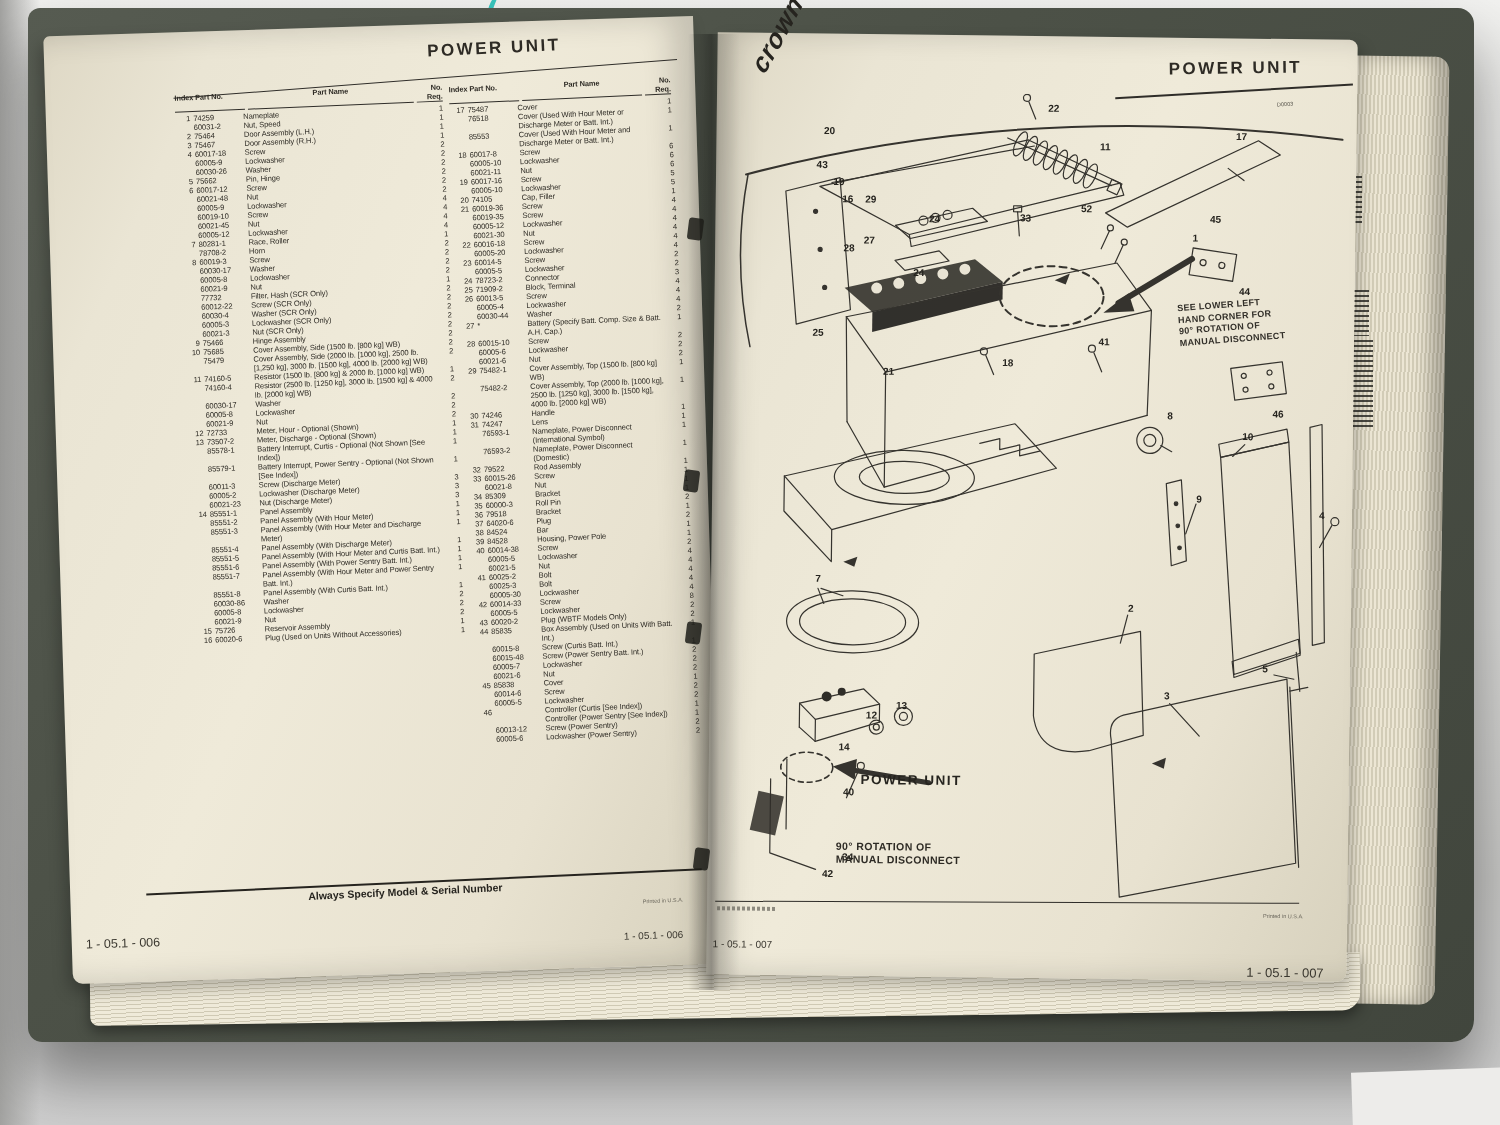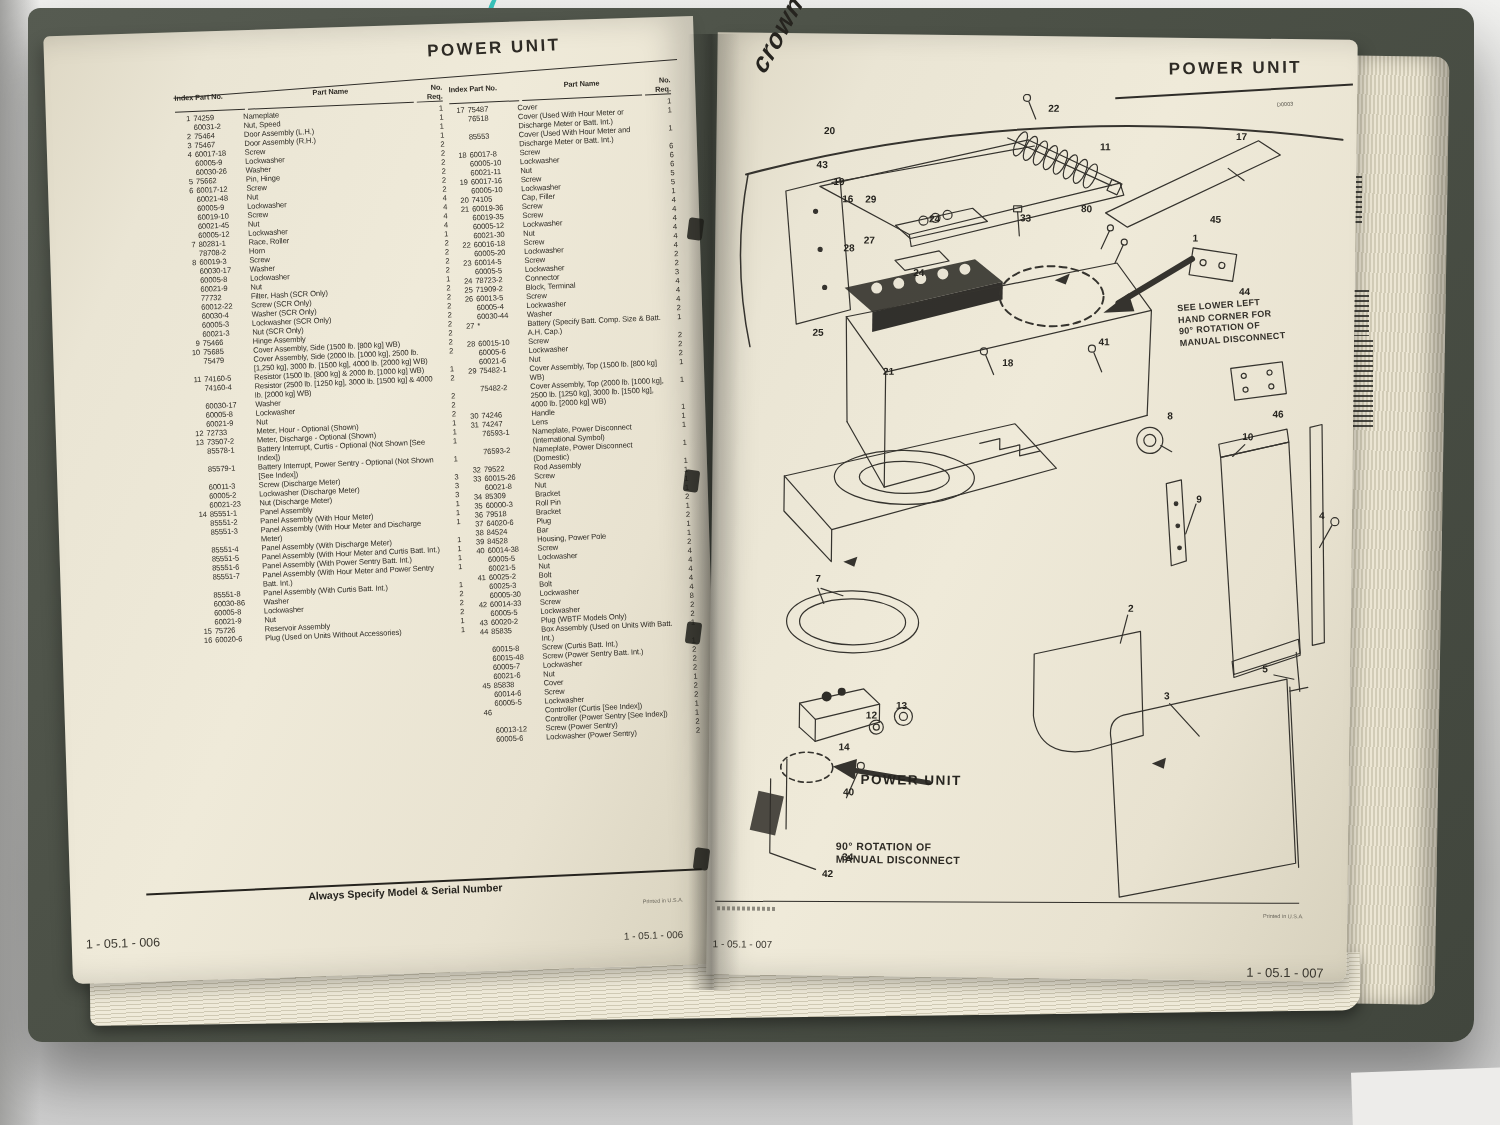--- a/index.html
+++ b/index.html
@@ -974,21 +974,21 @@
   <span class="callout" style="left: 325px; top: 14px;">22</span>
       <span class="callout" style="left: 377px; top: 52px;">11</span>
       <span class="callout" style="left: 513px; top: 40px;">17</span>
       <span class="callout" style="left: 101px; top: 39px;">20</span>
       <span class="callout" style="left: 94px; top: 73px;">43</span>
       <span class="callout" style="left: 111px; top: 90px;">19</span>
       <span class="callout" style="left: 120px; top: 107px;">16</span>
       <span class="callout" style="left: 143px; top: 107px;">29</span>
       <span class="callout" style="left: 207px; top: 126px;">24</span>
       <span class="callout" style="left: 298px; top: 124px;">33</span>
-      <span class="callout" style="left: 359px; top: 114px;">80</span>
+      <span class="callout" style="left: 359px; top: 114px;">52</span>
       <span class="callout" style="left: 488px; top: 123px;">45</span>
       <span class="callout" style="left: 468px; top: 142px;">1</span>
       <span class="callout" style="left: 142px; top: 148px;">27</span>
       <span class="callout" style="left: 122px; top: 156px;">28</span>
       <span class="callout" style="left: 192px; top: 180px;">24</span>
       <span class="callout" style="left: 518px; top: 195px;">44</span>
       <span class="callout" style="left: 92px; top: 241px;">25</span>
       <span class="callout" style="left: 163px; top: 279px;">21</span>
       <span class="callout" style="left: 282px; top: 269px;">18</span>
       <span class="callout" style="left: 378px; top: 247px;">41</span>

